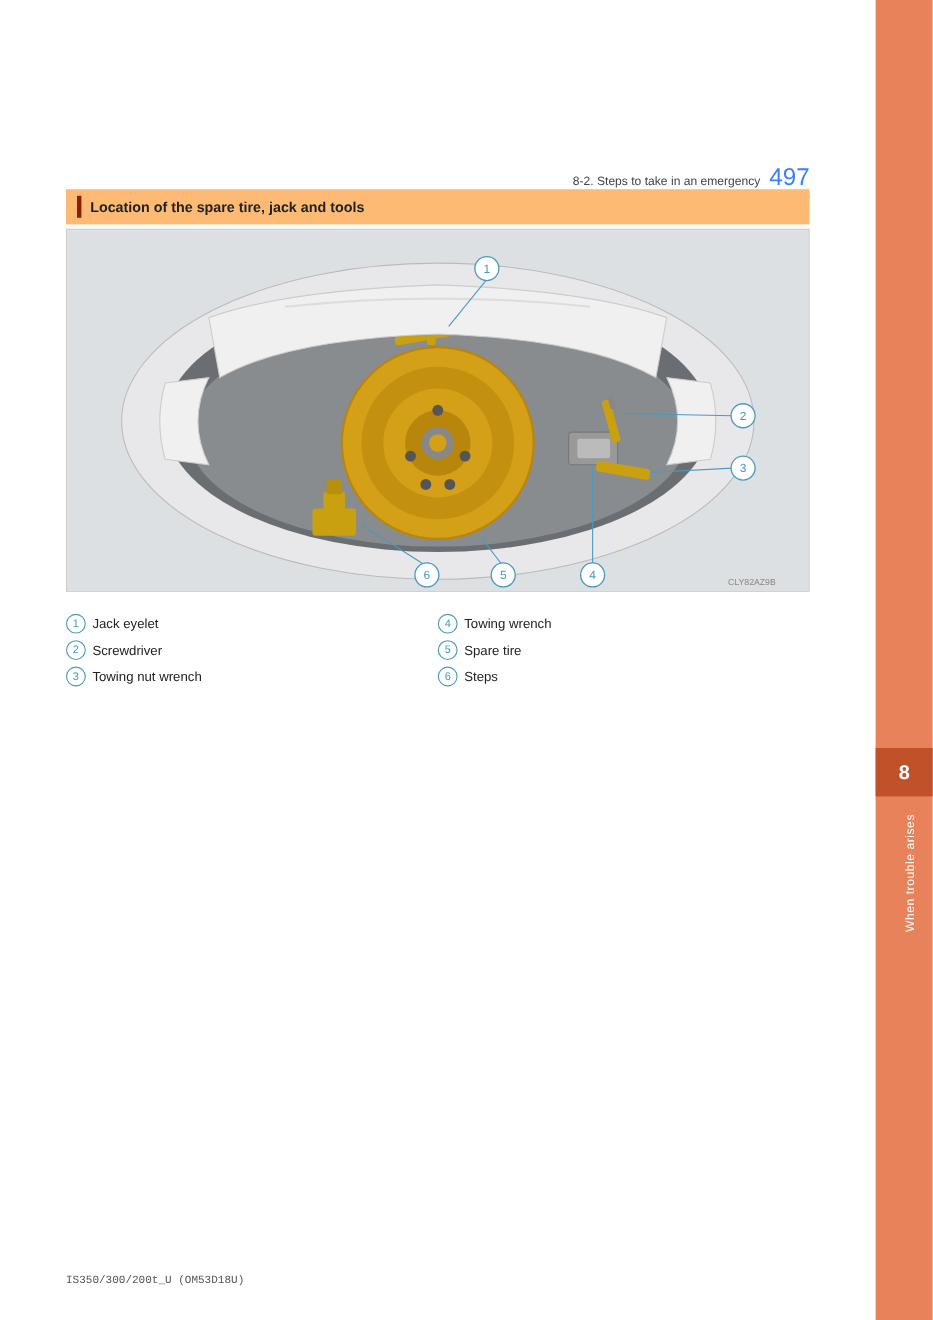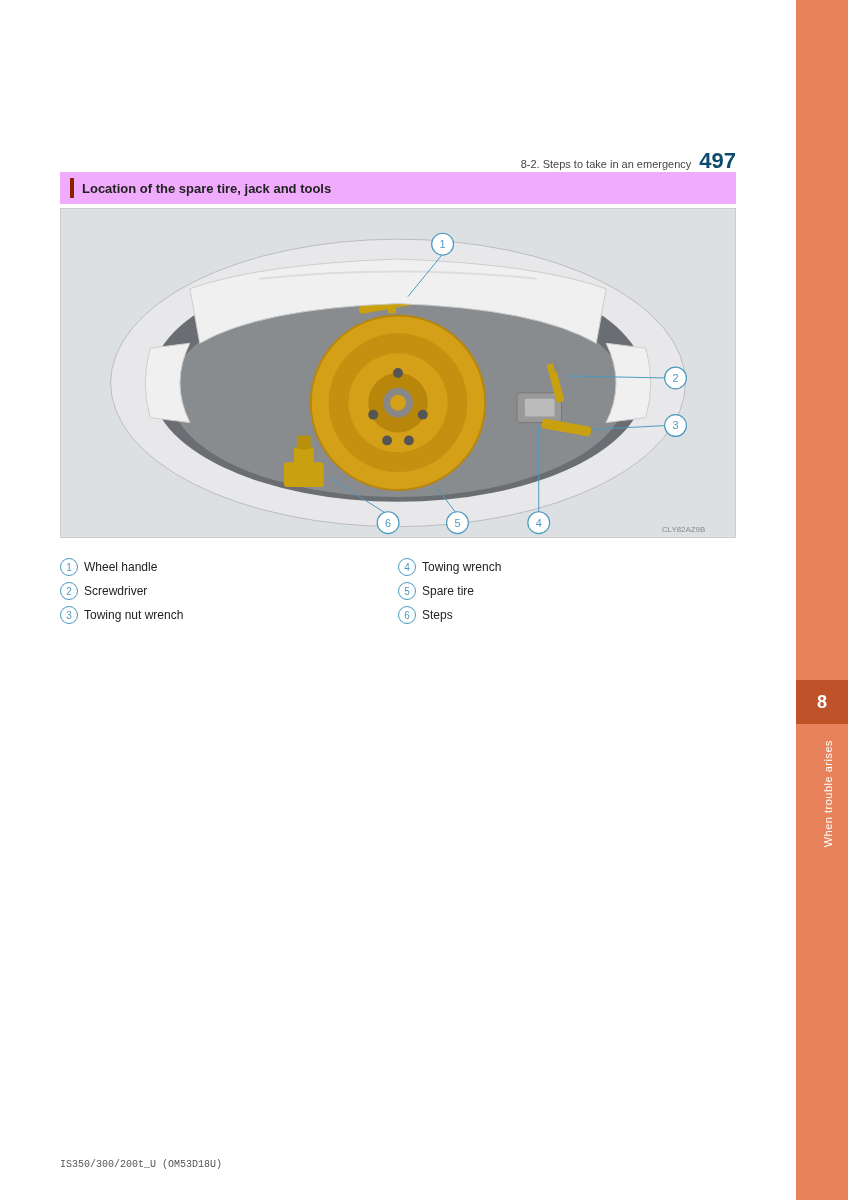--- a/index.html
+++ b/index.html
@@ -72,31 +72,31 @@
     }
 
     .header-section {
       font-size: 11px;
       color: #444;
       margin-right: 8px;
     }
 
     .header-page-num {
       font-size: 22px;
-      font-weight: bold;
-      color: #0c4a6e;
+      font-weight: normal;
+      color: #3b82f6;
     }
 
     
     .section-title-bar {
       position: absolute;
       top: 172px;
       left: 60px;
       right: 60px;
-      background: #f0abfc;
+      background: #fdba74;
       padding: 6px 10px;
       display: flex;
       align-items: center;
     }
 
     .section-title-accent {
       width: 4px;
       height: 20px;
       background: #8b2000;
       margin-right: 8px;
@@ -284,21 +284,21 @@
 
       <text x="650" y="325" text-anchor="end" font-size="8" fill="#888" font-family="Arial">CLY82AZ9B</text>
     </svg>
   </div>
 
   <div class="legend-area">
     <div class="legend-grid">
 
       <div class="legend-item">
         <span class="legend-num">1</span>
-        <span>Wheel handle</span>
+        <span>Jack eyelet</span>
       </div>
       <div class="legend-item">
         <span class="legend-num">4</span>
         <span>Towing wrench</span>
       </div>
 
       <div class="legend-item">
         <span class="legend-num">2</span>
         <span>Screwdriver</span>
       </div>

